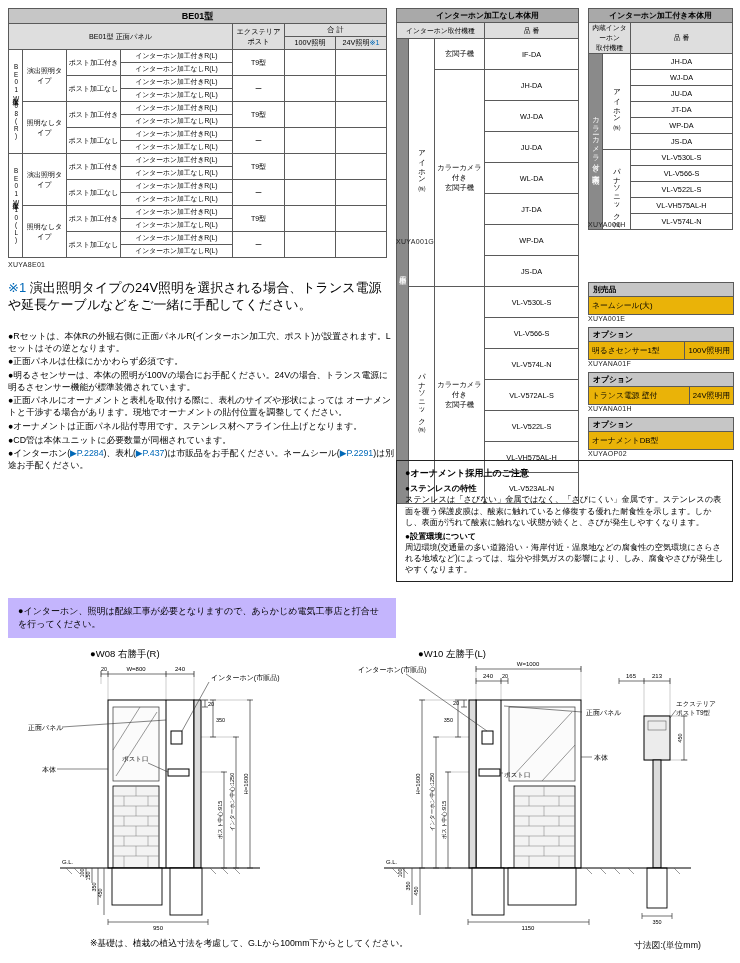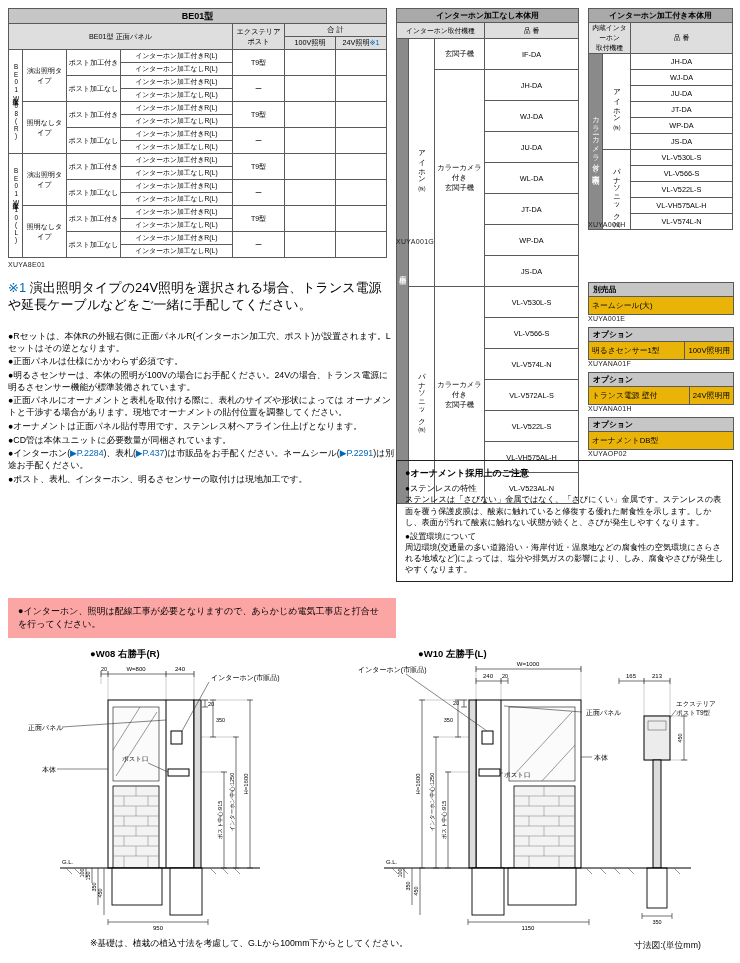--- a/index.html
+++ b/index.html
@@ -23,30 +23,30 @@
   .sub-t .title-cell{background:#a9a9a9;font-weight:bold;font-size:7.8px;height:14px}
   .sub-t .head th{background:#dedede;font-size:6.8px;height:16px}
   .stripv{writing-mode:vertical-rl;text-orientation:upright;background:#8a8a8a;color:#fff;font-size:6.3px;letter-spacing:1px}
   .vcell{writing-mode:vertical-rl;text-orientation:upright;font-size:6.3px;letter-spacing:.5px}
   .ta td{height:31px}
   .tb td{height:16px}
   .code{font-size:7px;color:#222;letter-spacing:.3px}
   .note1{font-size:13px;line-height:1.3}
   .bullets{font-size:8.8px;line-height:1.33}
   .bullets p{margin-bottom:2px}
-  .pink{background:#fca5a5;padding:7px 10px;font-size:9px;line-height:1.45}
+  .pink{background:#c4b5fd;padding:7px 10px;font-size:9px;line-height:1.45}
   .sbox{border:1px solid #5a5a5a;width:146px;background:#eab308}
   .sbox .hd{background:#c6c6c6;font-weight:bold;font-size:7.8px;padding:1px 4px;border-bottom:1px solid #5a5a5a}
   .sbox .bd{display:flex;align-items:flex-end;font-size:7.8px}
   .sbox .bd .itm{flex:1;padding:3px 3px}
   .sbox .bd .nt{border-left:1px solid #5a5a5a;padding:3px 3px;white-space:nowrap}
   .notice{border:1px solid #222;padding:6px 8px;font-size:8.2px;line-height:1.36;width:337px}
   .notice .ttl{font-weight:bold;font-size:9px;margin-bottom:4px}
-  .notice .h2{font-weight:normal;margin-top:3px}
-  .dia-title{font-size:9.5px;font-weight:bold}
+  .notice .h2{font-weight:bold;margin-top:3px}
+  .dia-title{font-size:9.5px;font-weight:normal}
   .footer-note{font-size:8.8px}
   .unit{font-size:8.8px}
   
   svg text{font-family:"Liberation Sans","DejaVu Sans",sans-serif;fill:#000}
   .dt{font-size:6px}.dt2{font-size:5.5px}.lb{font-size:7px}.lb2{font-size:6.5px}
   .dim{stroke:#333;stroke-width:.7;fill:none}
   .ext{stroke:#999;stroke-width:.5;fill:none}
   .ldr{stroke:#333;stroke-width:.6;fill:none}
   .glline{stroke:#000;stroke-width:1.1;fill:none}
   .thin{stroke:#555;stroke-width:.6;fill:none}
@@ -185,21 +185,20 @@
   </div>
 
   <div class="bullets abs" style="left:8px;top:331px;width:386px">
     <p>●Rセットは、本体Rの外観右側に正面パネルR(インターホン加工穴、ポスト)が設置されます。Lセットはその逆となります。</p>
     <p>●正面パネルは仕様にかかわらず必須です。</p>
     <p>●明るさセンサーは、本体の照明が100Vの場合にお手配ください。24Vの場合、トランス電源に明るさセンサー機能が標準装備されています。</p>
     <p>●正面パネルにオーナメントと表札を取付ける際に、表札のサイズや形状によっては オーナメントと干渉する場合があります。現地でオーナメントの貼付位置を調整してください。</p>
     <p>●オーナメントは正面パネル貼付専用です。ステンレス材ヘアライン仕上げとなります。</p>
     <p>●CD管は本体ユニットに必要数量が同梱されています。</p>
     <p><span>●インターホン(</span><span class="blue">▶P.2284</span><span>)、表札(</span><span class="blue">▶P.437</span><span>)は市販品をお手配ください。ネームシール(</span><span class="blue">▶P.2291</span><span>)は別途お手配ください。</span></p>
-    <p>●ポスト、表札、インターホン、明るさセンサーの取付けは現地加工です。</p>
   </div>
 
   <div class="pink abs" style="left:8px;top:598px;width:388px">●インターホン、照明は配線工事が必要となりますので、あらかじめ電気工事店と打合せを行ってください。</div>
 
   <table class="t sub-t ta abs" style="left:396px;top:8px;width:182px">
     <colgroup>
         <col style="width:12px">
         <col style="width:26px">
         <col style="width:50px">
         <col style="width:94px">

